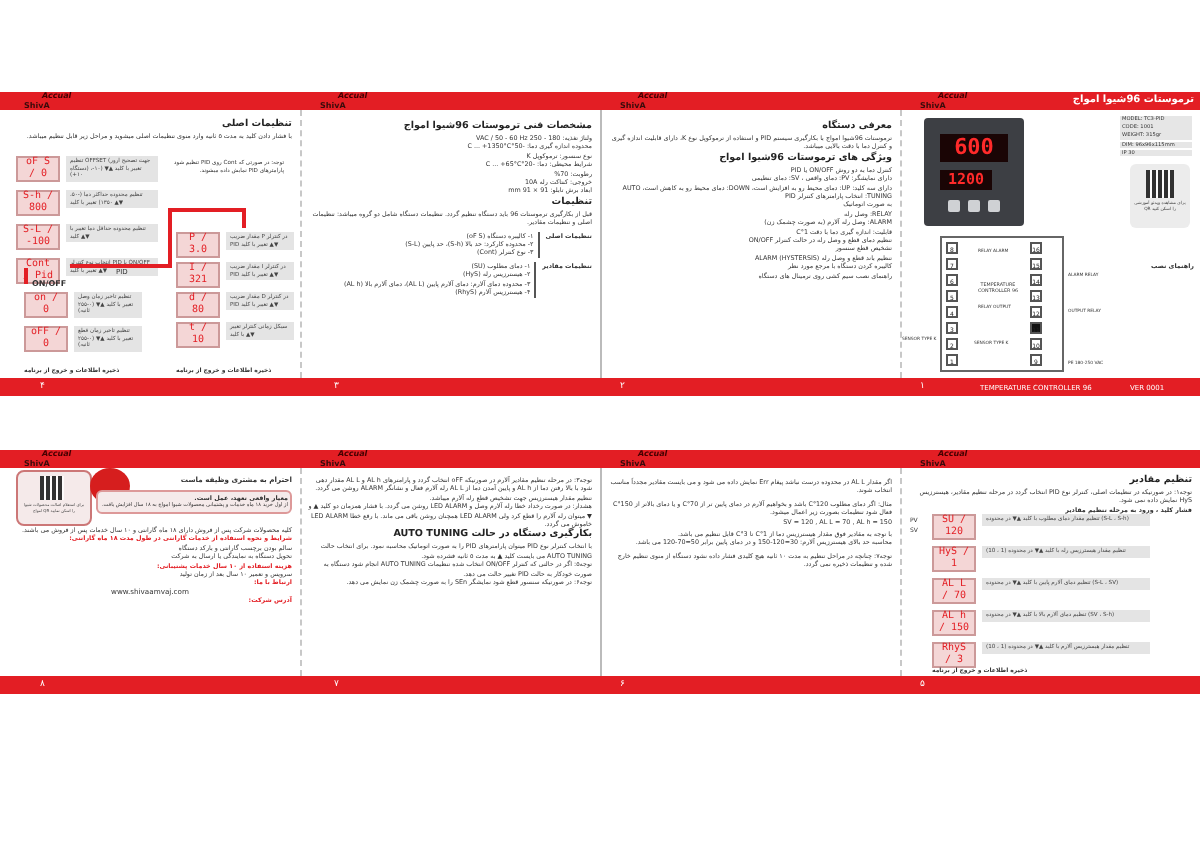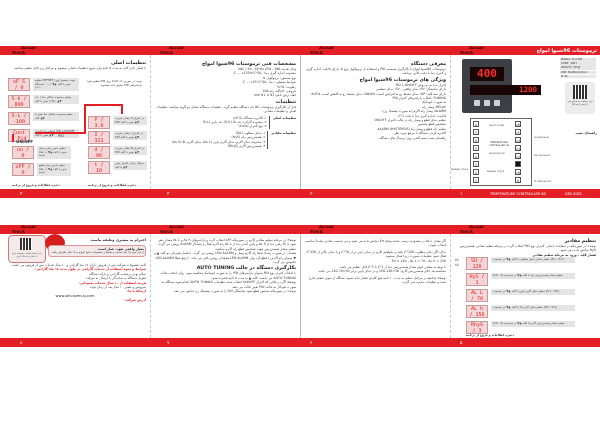--- a/index.html
+++ b/index.html
@@ -24,21 +24,21 @@
   .h{font-size:4.8px;font-weight:bold;margin:1px 0 1px;}
   .p{font-size:3.2px;line-height:4.4px;color:#333;}
   .red{color:#e31e24;font-weight:bold;}
   .led{display:inline-block;background:#f4d6d6;border:1px solid #c99;color:#e31e24;font-family:"DejaVu Sans Mono",monospace;font-size:5px;line-height:5.5px;padding:0 2px;text-align:center;width:16px;}
   .note{display:inline-block;background:#e4e4e4;font-size:2.8px;line-height:3.6px;color:#444;padding:1px 2px;vertical-align:top;}
   .stack{position:absolute;}
   .stack .row{display:flex;align-items:flex-start;gap:3px;margin-bottom:4px;direction:ltr;}
   .arrow{position:absolute;background:#e31e24;}
   .device{position:absolute;left:12px;top:13px;width:50px;height:54px;background:#3d3f44;border-radius:2px;}
   .device .d1{position:absolute;left:8px;top:8px;width:34px;height:14px;background:#1a0505;color:#ff2a2a;font-family:"DejaVu Sans Mono",monospace;font-size:11px;line-height:14px;text-align:center;font-weight:bold;}
-  .device .d2{position:absolute;left:8px;top:26px;width:26px;height:10px;background:#1a0505;color:#ff2a2a;font-family:"DejaVu Sans Mono",monospace;font-size:7.5px;line-height:10px;text-align:center;font-weight:bold;padding-left:45px;}
+  .device .d2{position:absolute;left:8px;top:26px;width:26px;height:10px;background:#1a0505;color:#ff2a2a;font-family:"DejaVu Sans Mono",monospace;font-size:7.5px;line-height:10px;text-align:center;font-weight:bold;}
   .device .btn{position:absolute;top:41px;width:6px;height:6px;background:#cfd1d4;border-radius:1px;}
   .specs{position:absolute;right:4px;top:12px;width:36px;}
   .specs div{background:#e6e6e6;font-size:2.6px;line-height:3.6px;margin-bottom:0.6px;padding-left:1px;color:#333;}
   .qr{position:absolute;right:5px;top:36px;width:30px;height:32px;background:#ececec;border-radius:3px;}
   .qrcode{position:absolute;left:8px;top:3px;width:14px;height:14px;background:
     repeating-linear-gradient(90deg,#111 0 2px,#fff 2px 3px),#111;opacity:.85;}
   .qrcap{position:absolute;left:2px;right:2px;top:19px;font-size:2.2px;line-height:2.8px;text-align:center;color:#444;}
   .wiring{position:absolute;left:20px;top:72px;width:60px;height:66px;border:1px solid #666;background:#fff;}
   .term{position:absolute;width:6px;height:6px;border:0.5px solid #555;font-size:3px;line-height:6px;text-align:center;box-sizing:border-box;}
   .badge{position:absolute;left:45px;top:9px;width:20px;height:18px;border-radius:50%;background:#d61e1e;}
@@ -177,21 +177,21 @@
       <div class="p">تنظیم دمای قطع و وصل رله در حالت کنترلر ON/OFF</div>
       <div class="p">تشخیص قطع سنسور</div>
       <div class="p">تنظیم باند قطع و وصل رله ALARM (HYSTERSIS)</div>
       <div class="p">کالیبره کردن دستگاه با مرجع مورد نظر</div>
       <div class="p">راهنمای نصب سیم کشی روی ترمینال های دستگاه</div>
     </div>
   </div>
 
   <div class="page" style="left:450px">
     <div class="device">
-      <div class="d1">400</div>
+      <div class="d1">600</div>
       <div class="d2">1200</div>
       <div class="btn" style="left:12px"></div>
       <div class="btn" style="left:22px"></div>
       <div class="btn" style="left:32px"></div>
     </div>
     <div class="specs">
       <div>MODEL: TC3-PID</div>
       <div>CODE: 1001</div>
       <div>WEIGHT: 315gr</div>
       <div>DIM: 96x96x115mm</div>

